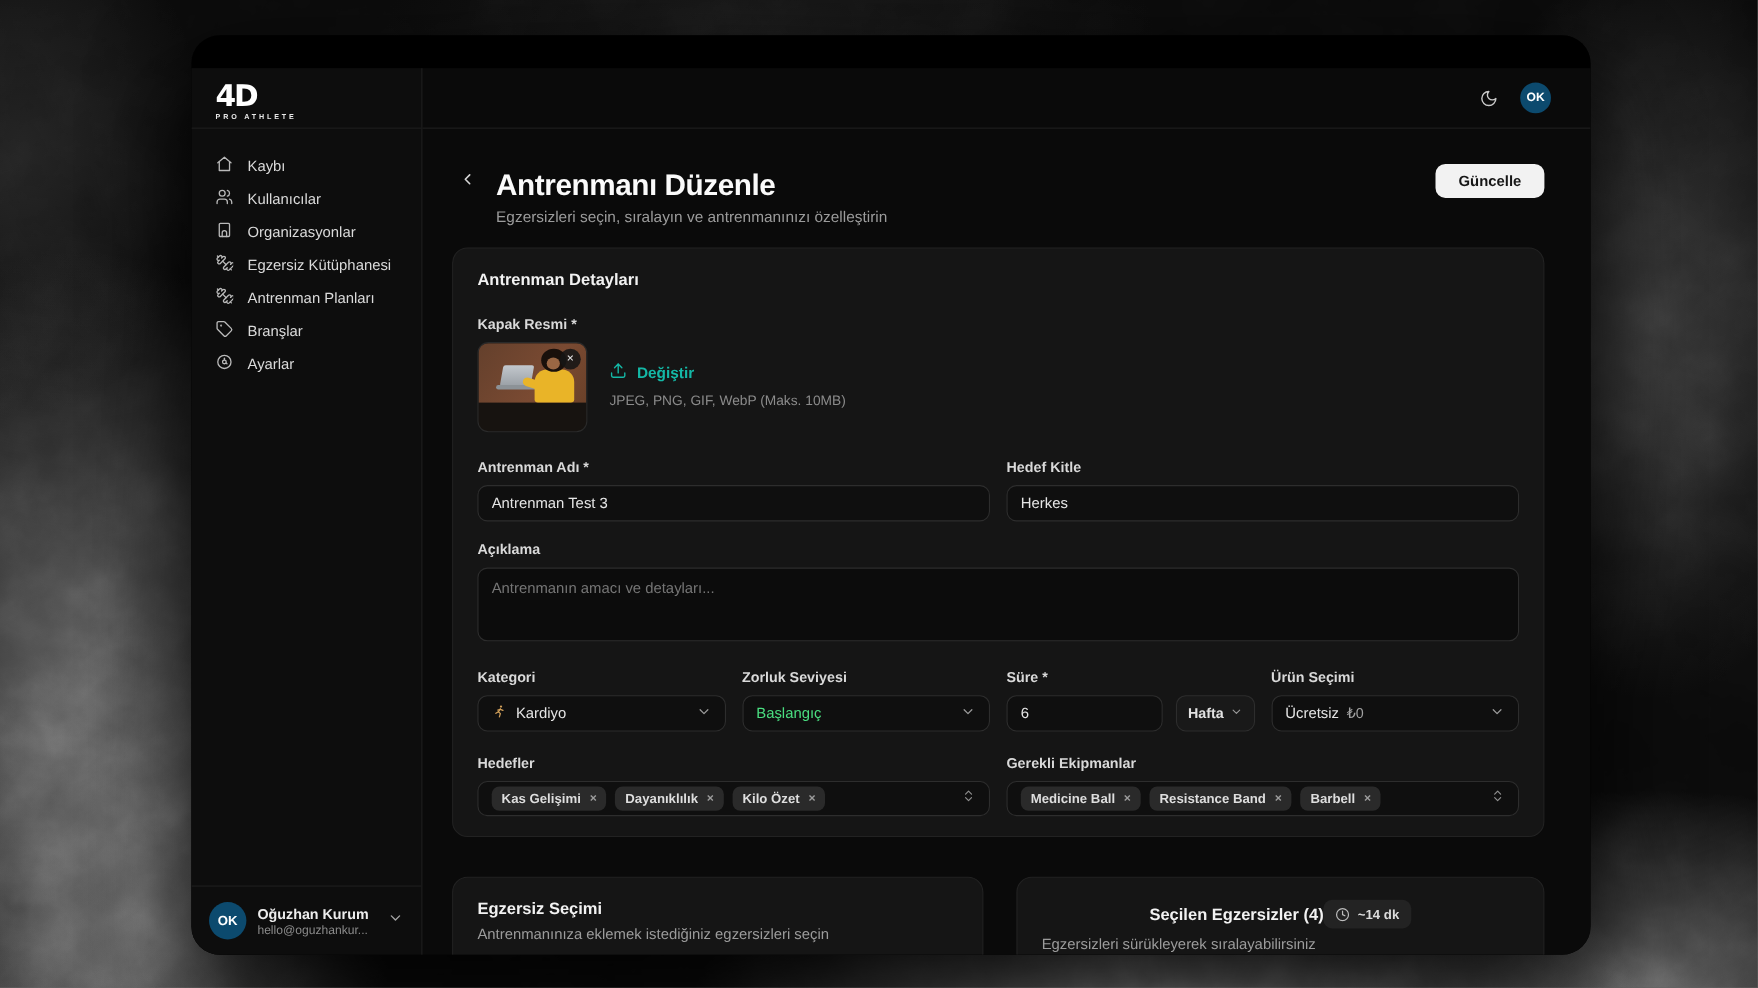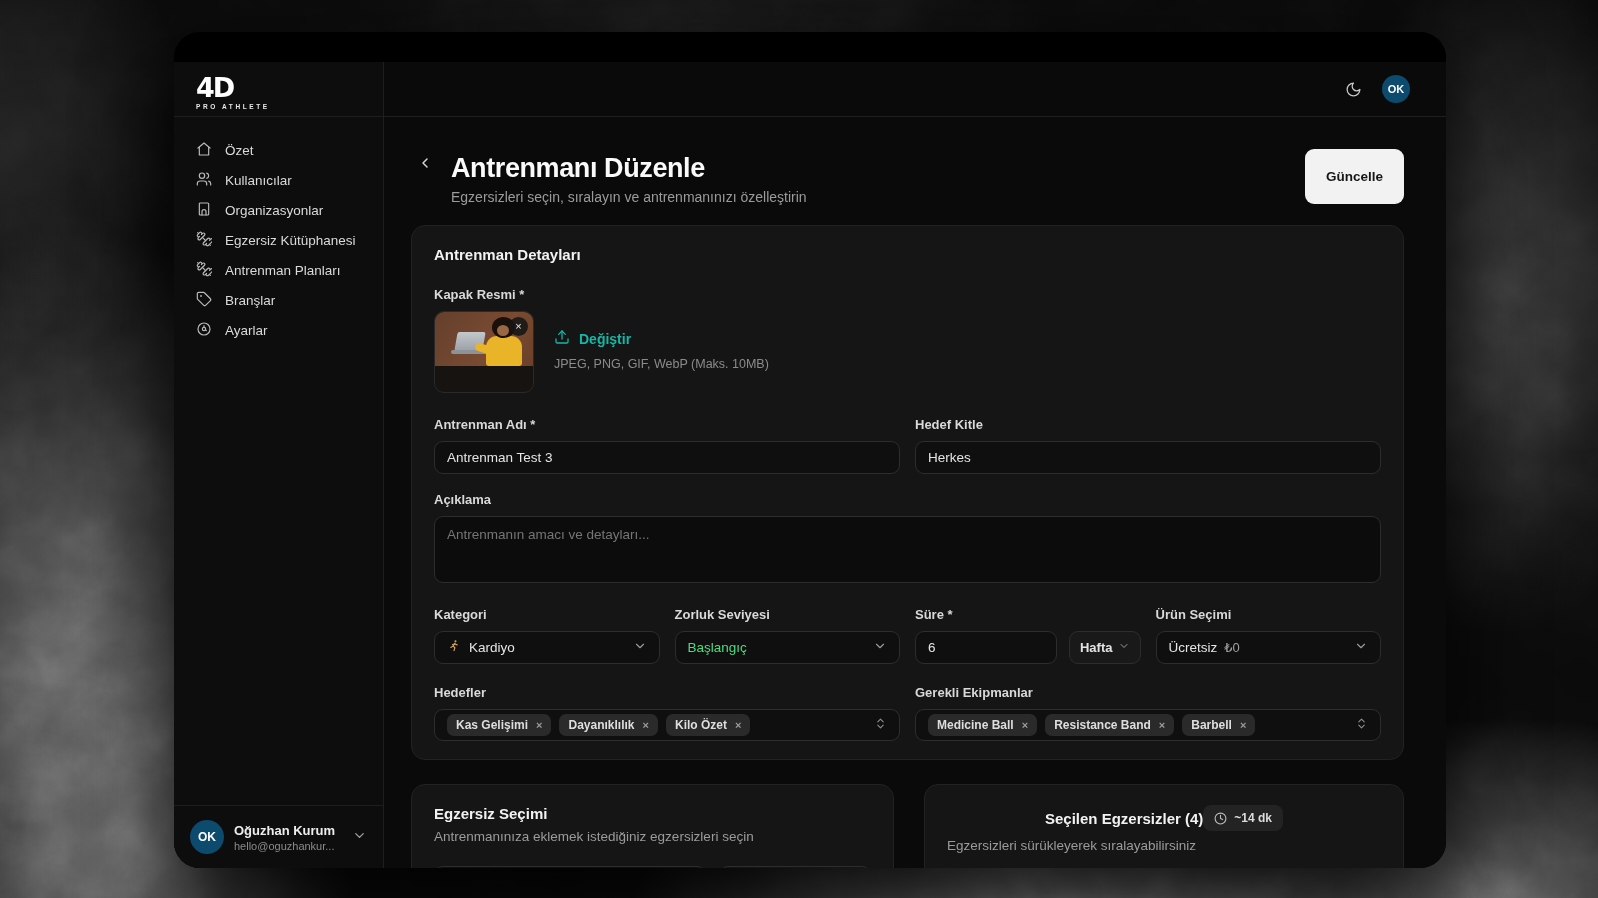--- a/index.html
+++ b/index.html
@@ -50,26 +50,26 @@
   .topbar .avatar { width: 28px; height: 28px; font-size: 11px; }
   .icon-btn { color: #c9c9c9; display: flex; align-items: center; cursor: pointer; }
 
   .content { flex: 1; padding: 24px 42px 0 27px; overflow: hidden; }
 
   .page-header { display: flex; align-items: flex-start; margin-bottom: 20px; }
   .back-btn { width: 28px; height: 28px; margin-top: 8px; display: flex; align-items: center; justify-content: center; color: #d6d6d6; cursor: pointer; }
   .title-block { margin-left: 12px; }
   .page-title { color: #fafafa; font-size: 27px; font-weight: 700; letter-spacing: -.4px; margin-top: 12px; }
   .page-subtitle { color: #9b9b9b; font-size: 14px; margin-top: 5px; }
-  .update-btn { margin-left: auto; margin-top: 8px; background: #f2f2f2; color: #161616; border: none; border-radius: 9px; font-size: 13.5px; font-weight: 700; padding: 20px 21px; cursor: pointer; font-family: inherit; }
+  .update-btn { margin-left: auto; margin-top: 8px; background: #f2f2f2; color: #161616; border: none; border-radius: 9px; font-size: 13.5px; font-weight: 700; padding: 8px 21px; cursor: pointer; font-family: inherit; }
 
   .card { background: #151515; border: 1px solid #222; border-radius: 14px; }
   .card-heading { color: #f2f2f2; font-size: 15px; font-weight: 700; }
 
-  .details-card { padding: 20px 22px 18px; margin-bottom: 24px; }
+  .details-card { padding: 20px 22px 18px; margin-bottom: 36px; }
   .field-label { display: block; color: #d9d9d9; font-size: 13px; font-weight: 600; margin-bottom: 9px; }
   .section { margin-top: 24px; }
 
   .cover-row { display: flex; gap: 20px; align-items: flex-start; }
   .cover-thumb { position: relative; width: 100px; height: 82px; border-radius: 10px; overflow: hidden; background: #171310; border: 1px solid #2a2a2a; flex: 0 0 auto; cursor: pointer; }
   .cover-photo { position: absolute; top: 0; left: 0; width: 100%; height: 54px; background: linear-gradient(125deg, #64402c 0%, #7a4a32 60%, #6b4129 100%); }
   .p-afro { position: absolute; top: 5px; left: 57px; width: 23px; height: 21px; border-radius: 50%; background: #19100b; }
   .p-face { position: absolute; top: 13px; left: 62px; width: 12px; height: 11px; border-radius: 50%; background: #9a6744; }
   .p-shirt { position: absolute; top: 24px; left: 51px; width: 36px; height: 30px; border-radius: 11px 11px 3px 3px; background: #e9b428; }
   .p-arm { position: absolute; top: 33px; left: 40px; width: 20px; height: 8px; border-radius: 4px; background: #e9b428; transform: rotate(18deg); }
@@ -140,21 +140,21 @@
         <div class="logo-main">4D</div>
         <div class="logo-sub">PRO ATHLETE</div>
       </div>
 
       <nav class="nav">
         <div class="nav-item">
           <span><svg width="16" height="16" viewBox="0 0 24 24" fill="none" stroke="currentColor" stroke-width="1.8" stroke-linecap="round" stroke-linejoin="round">
                 <path d="m3 10.5 9-7.5 9 7.5"></path>
                 <path d="M5 9.5V21h14V9.5"></path>
               </svg></span>
-          <span>Özet</span>
+          <span>Kaybı</span>
         </div>
         <div class="nav-item">
           <span><svg width="16" height="16" viewBox="0 0 24 24" fill="none" stroke="currentColor" stroke-width="1.8" stroke-linecap="round" stroke-linejoin="round">
                 <path d="M16 21v-2a4 4 0 0 0-4-4H6a4 4 0 0 0-4 4v2"></path>
                 <circle cx="9" cy="7" r="4"></circle>
                 <path d="M22 21v-2a4 4 0 0 0-3-3.87"></path>
                 <path d="M16 3.13a4 4 0 0 1 0 7.75"></path>
               </svg></span>
           <span>Kullanıcılar</span>
         </div>

